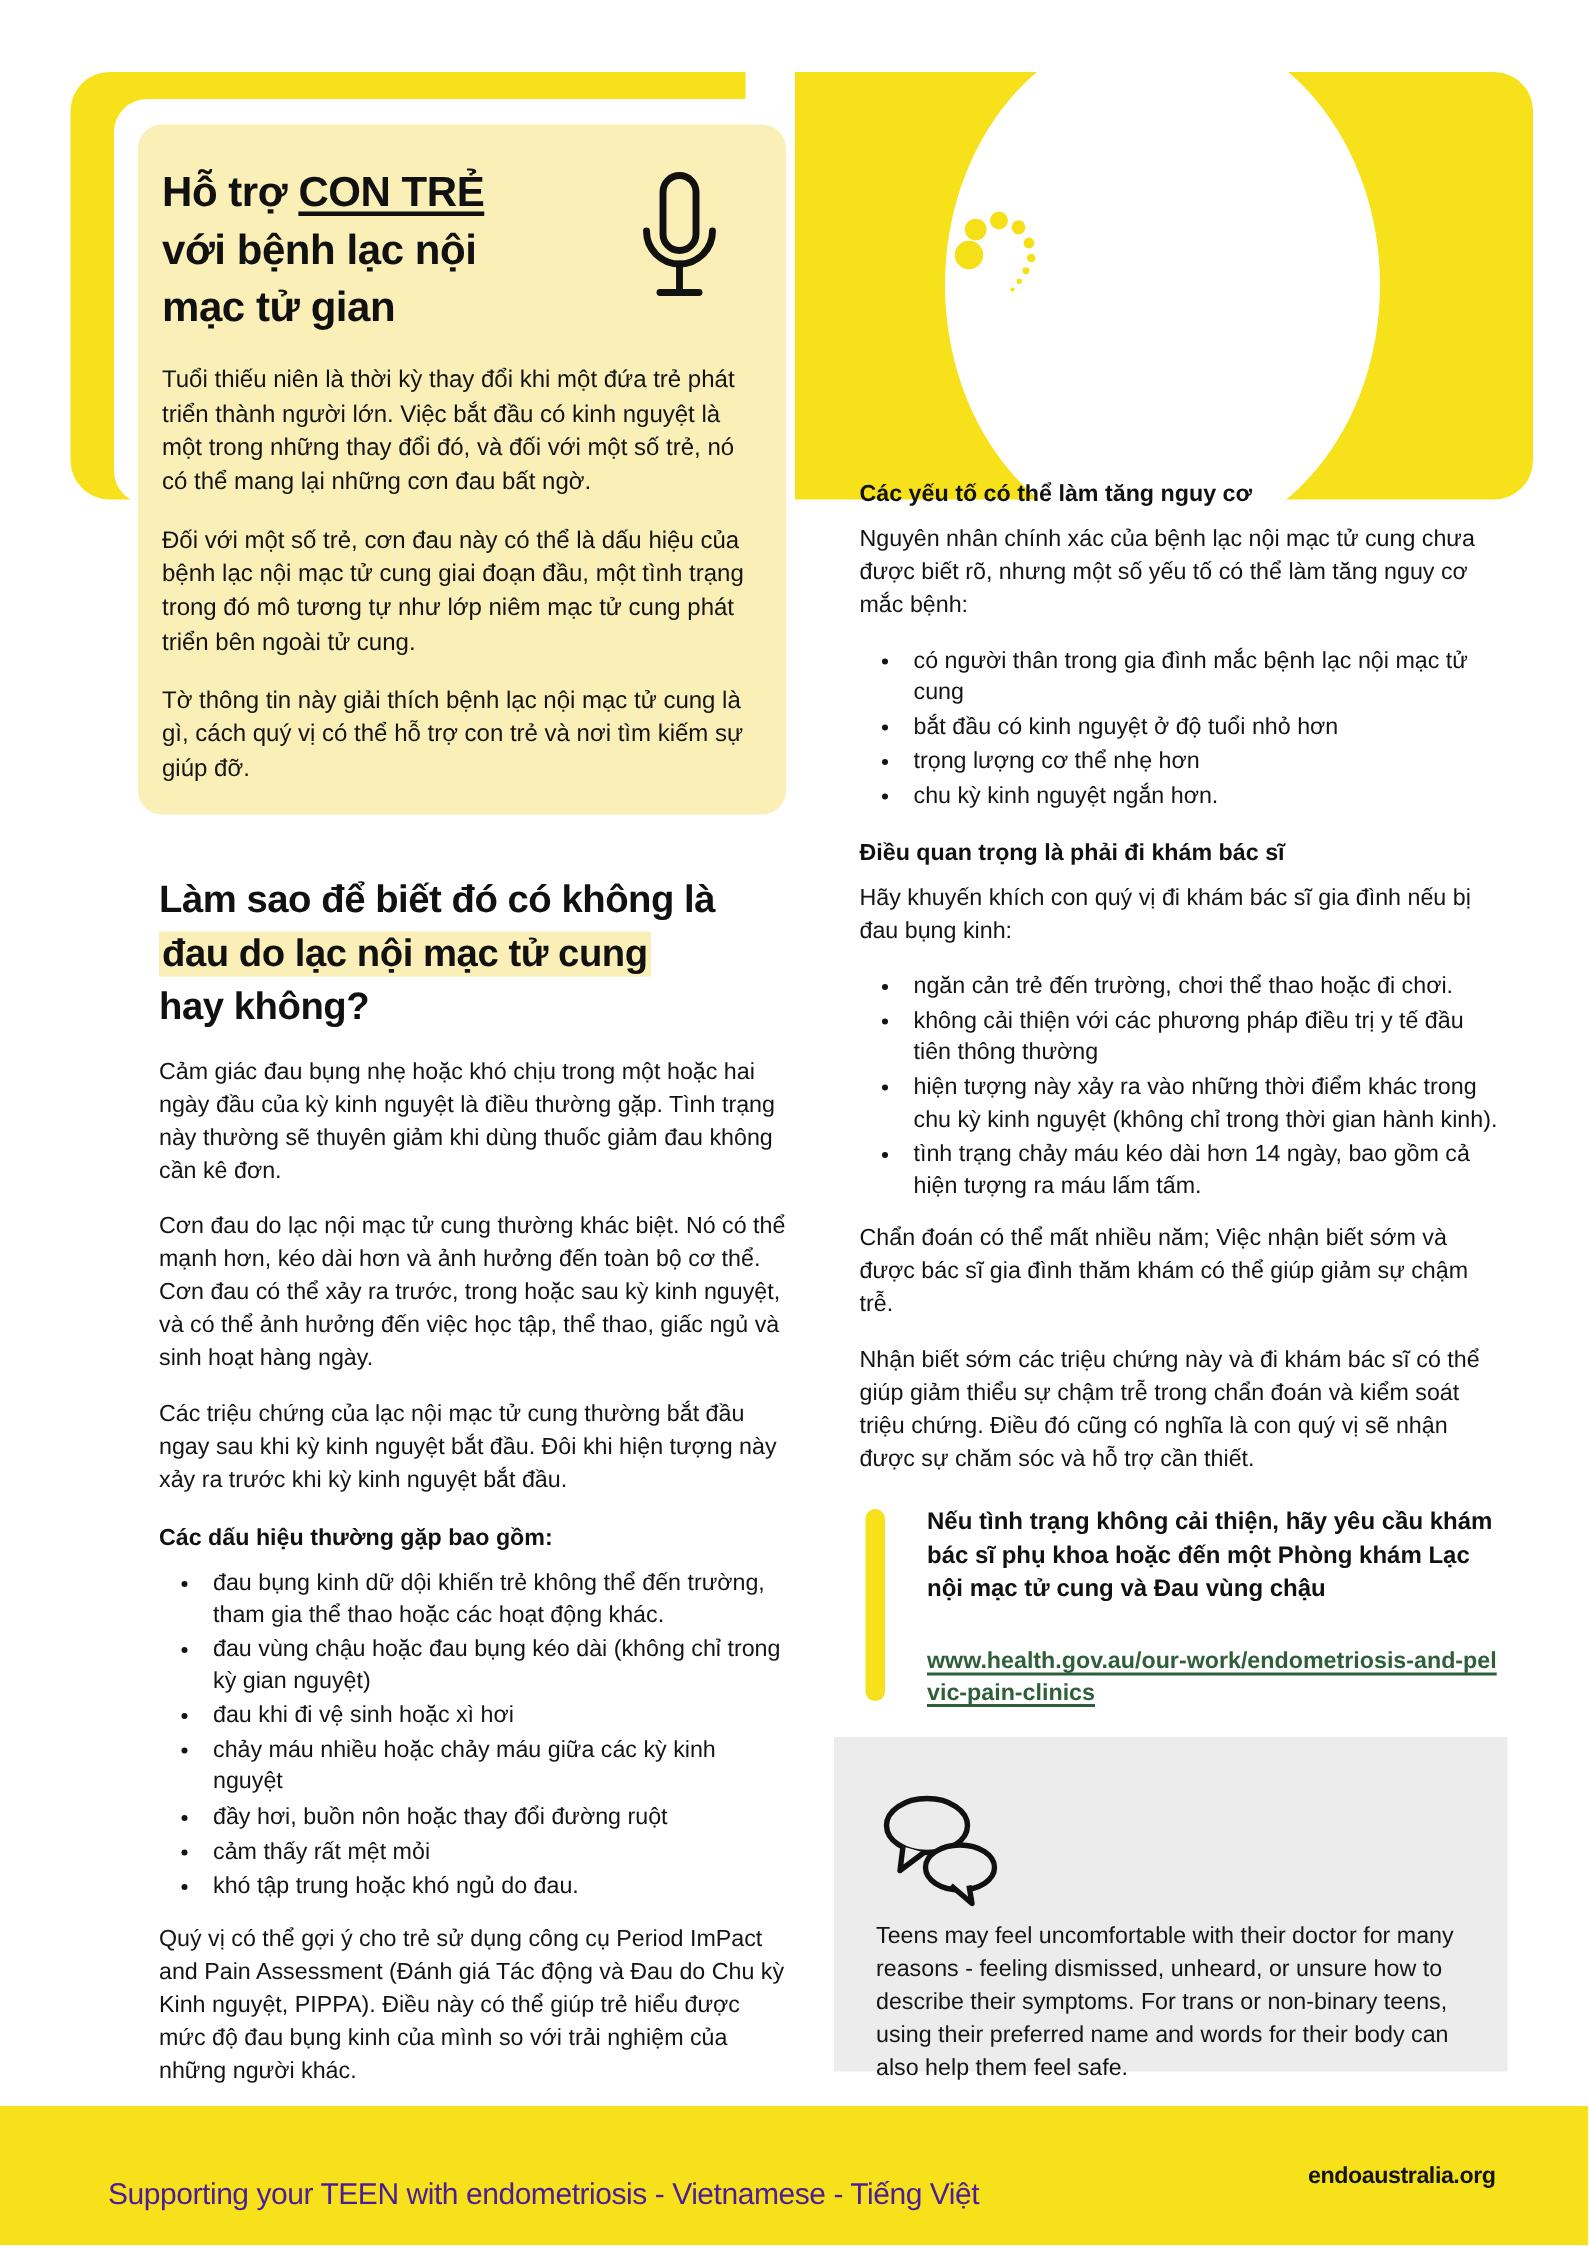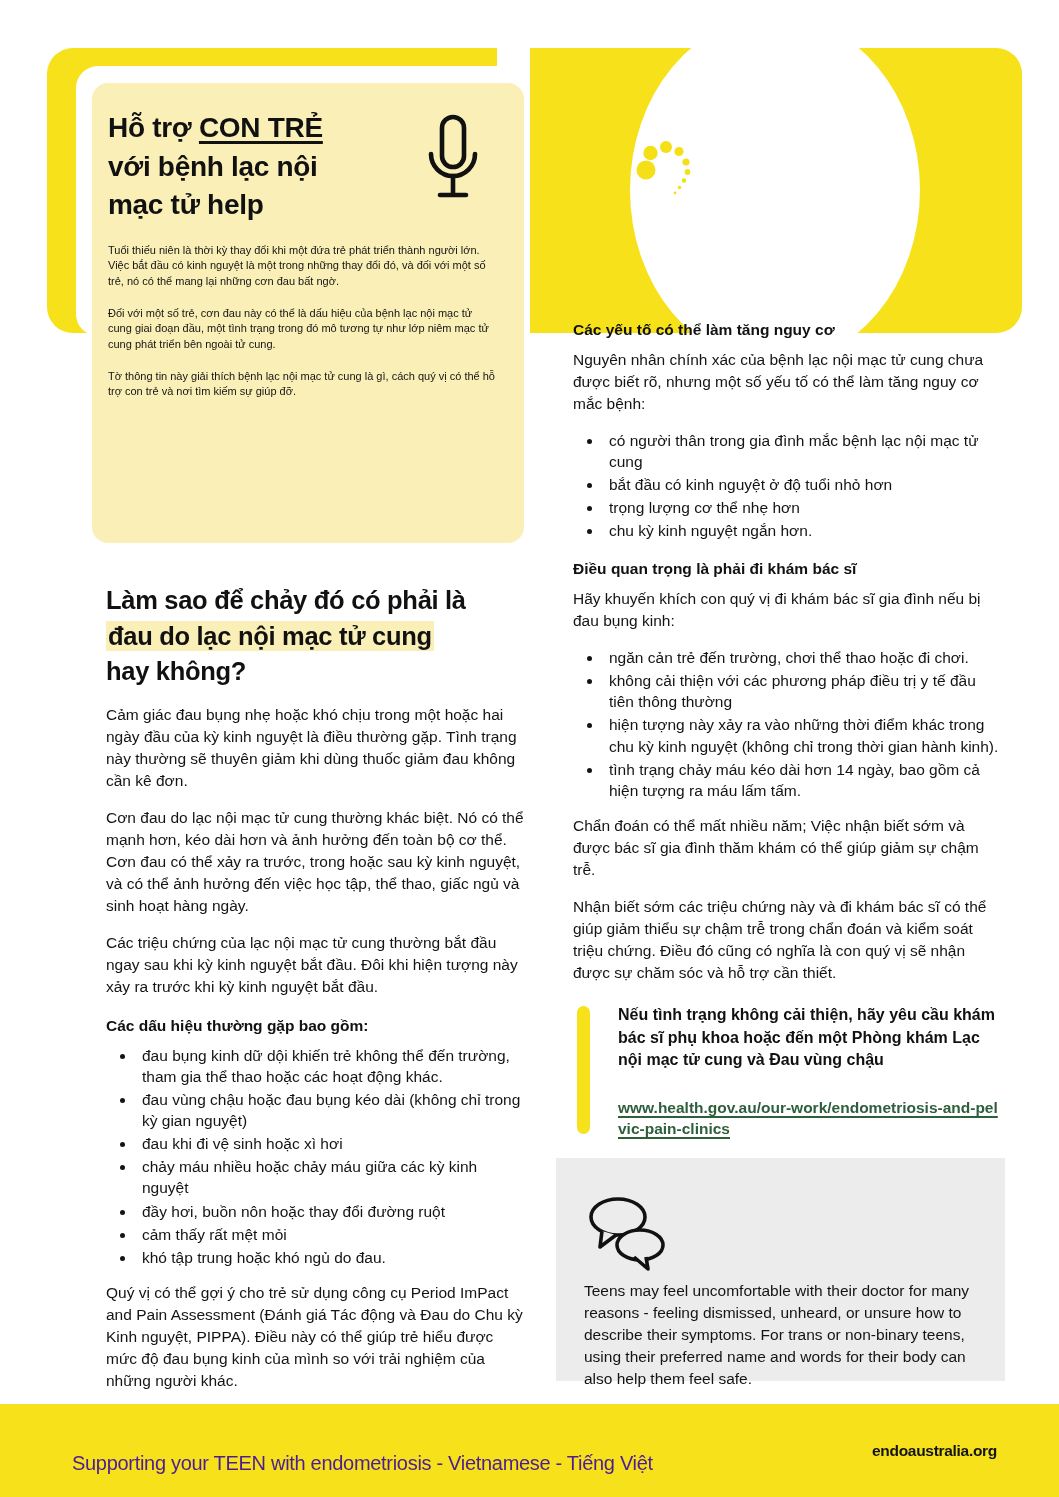--- a/index.html
+++ b/index.html
@@ -90,21 +90,21 @@
     font-weight: bold;
     line-height: 1.38;
     color: #111111;
     letter-spacing: -0.3px;
     max-width: 300px;
   }
   .hdr-title .u { text-decoration: underline; text-underline-offset: 4px; text-decoration-thickness: 3px; }
   .mic-icon { margin-top: 4px; margin-right: 12px; }
 
   .hdr-para {
-    font-size: 11px;
+    font-size: 16px;
     line-height: 1.42;
     color: #141414;
     margin-top: 16px;
   }
   .hdr-para.first { margin-top: 18px; }
 
   
   .col-left {
     position: absolute;
     left: 106px; top: 583px;
@@ -259,40 +259,40 @@
         <circle cx="39" cy="53" r="1.4" fill="#F5DF17"></circle>
       </svg>
     </span>
   </div>
 
   <div class="hdr-card">
     <div class="hdr-title-row">
       <div class="hdr-title">
         <span>Hỗ trợ </span><span class="u">CON TRẺ</span><br>
         <span>với bệnh lạc nội</span><br>
-        <span>mạc tử help</span>
+        <span>mạc tử gian</span>
       </div>
       <span class="mic-icon">
         <svg width="62" height="88" viewBox="0 0 62 88" fill="none" stroke="#111111" stroke-width="4.6">
           <rect x="20" y="4" width="22" height="50" rx="11"></rect>
           <path d="M9 41 a22 22 0 0 0 44 0" stroke-linecap="round"></path>
           <line x1="31" y1="63" x2="31" y2="81" stroke-linecap="round"></line>
           <line x1="18" y1="82" x2="44" y2="82" stroke-linecap="round"></line>
         </svg>
       </span>
     </div>
 
     <div class="hdr-para first">Tuổi thiếu niên là thời kỳ thay đổi khi một đứa trẻ phát triển thành người lớn. Việc bắt đầu có kinh nguyệt là một trong những thay đổi đó, và đối với một số trẻ, nó có thể mang lại những cơn đau bất ngờ.</div>
     <div class="hdr-para">Đối với một số trẻ, cơn đau này có thể là dấu hiệu của bệnh lạc nội mạc tử cung giai đoạn đầu, một tình trạng trong đó mô tương tự như lớp niêm mạc tử cung phát triển bên ngoài tử cung.</div>
     <div class="hdr-para">Tờ thông tin này giải thích bệnh lạc nội mạc tử cung là gì, cách quý vị có thể hỗ trợ con trẻ và nơi tìm kiếm sự giúp đỡ.</div>
   </div>
 
   <div class="col-left">
     <h2 class="sec-title">
-      <span>Làm sao để chảy đó có phải là</span><br>
+      <span>Làm sao để biết đó có không là</span><br>
       <span class="hl">đau do lạc nội mạc tử cung</span><br>
       <span>hay không?</span>
     </h2>
 
     <p class="body">Cảm giác đau bụng nhẹ hoặc khó chịu trong một hoặc hai ngày đầu của kỳ kinh nguyệt là điều thường gặp. Tình trạng này thường sẽ thuyên giảm khi dùng thuốc giảm đau không cần kê đơn.</p>
     <p class="body">Cơn đau do lạc nội mạc tử cung thường khác biệt. Nó có thể mạnh hơn, kéo dài hơn và ảnh hưởng đến toàn bộ cơ thể. Cơn đau có thể xảy ra trước, trong hoặc sau kỳ kinh nguyệt, và có thể ảnh hưởng đến việc học tập, thể thao, giấc ngủ và sinh hoạt hàng ngày.</p>
     <p class="body">Các triệu chứng của lạc nội mạc tử cung thường bắt đầu ngay sau khi kỳ kinh nguyệt bắt đầu. Đôi khi hiện tượng này xảy ra trước khi kỳ kinh nguyệt bắt đầu.</p>
 
     <h3 class="sub-title">Các dấu hiệu thường gặp bao gồm:</h3>
     <ul class="body-list">

